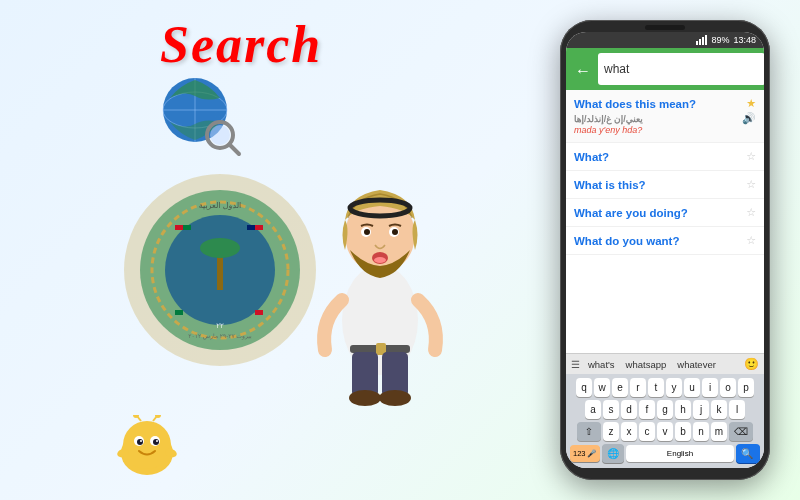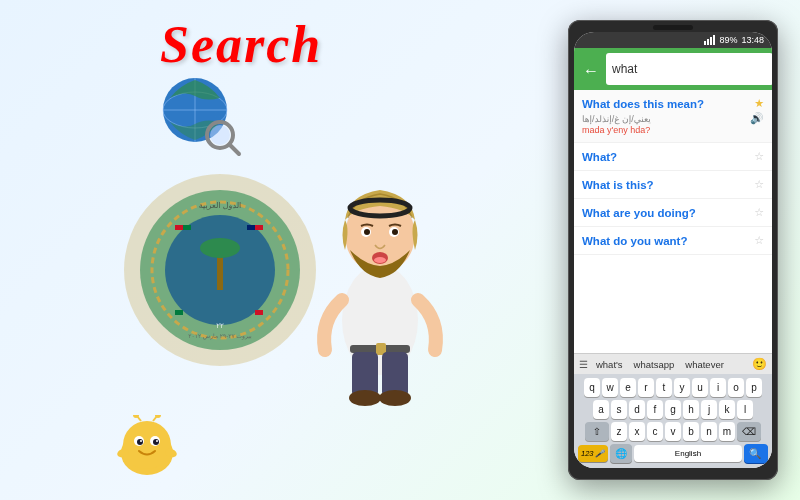--- a/index.html
+++ b/index.html
@@ -77,25 +77,24 @@
       top: 20px;
       right: 30px;
       width: 210px;
       height: 460px;
     }
 
     .phone-body {
       width: 210px;
       height: 460px;
       background: #2a2a2a;
-      border-radius: 12px;
+      border-radius: 32px;
       padding: 12px 6px;
       box-shadow: 0 8px 30px rgba(0,0,0,0.4), inset 0 0 0 1px #555;
       position: relative;
-      margin-left: 8px;
     }
 
     .phone-screen {
       width: 100%;
       height: 100%;
       background: #fff;
       border-radius: 20px;
       overflow: hidden;
       display: flex;
       flex-direction: column;
@@ -171,20 +170,21 @@
     }
 
     .result-phrase {
       color: #1a73e8;
       font-size: 11.5px;
       font-weight: 700;
     }
 
     .result-romanized {
       color: #e74c3c;
+      font-style: italic;
       font-size: 9px;
     }
 
     .result-row {
       display: flex;
       align-items: center;
       justify-content: space-between;
     }
 
     .star-icon {
@@ -260,29 +260,28 @@
 
     
     .keyboard-bottom {
       display: flex;
       gap: 2px;
       padding: 0 2px 3px;
       align-items: center;
     }
 
     .key-123 {
-      background: #eab308;
+      background: #fdba74;
       border-radius: 4px;
       padding: 4px 3px;
       font-size: 7.5px;
       text-align: center;
       min-width: 22px;
       cursor: pointer;
       box-shadow: 0 1px 0 #888;
-      font-style: italic;
     }
 
     .key-globe {
       background: #adb5bd;
       border-radius: 4px;
       padding: 4px 5px;
       font-size: 10px;
       cursor: pointer;
       box-shadow: 0 1px 0 #888;
     }
@@ -458,21 +457,21 @@
 
       </div>
 
       <div class="results-list">
 
         <div class="result-item active">
           <div class="result-row">
             <span class="result-phrase">What does this mean?</span>
             <span class="star-icon">★</span>
           </div>
-          <div class="result-row" style="margin-top:2px;">
+          <div class="result-row" style="margin-top:2px;font-weight:bold;">
             <span style="color:#888;font-size:9px;direction:rtl;">يعني/إن غ/إنذلد/إها</span>
             <span class="audio-icon">🔊</span>
           </div>
           <div class="result-romanized">mada y'eny hda?</div>
         </div>
 
         <div class="result-item">
           <div class="result-row">
             <span class="result-phrase">What?</span>
             <span class="star-empty">☆</span>

